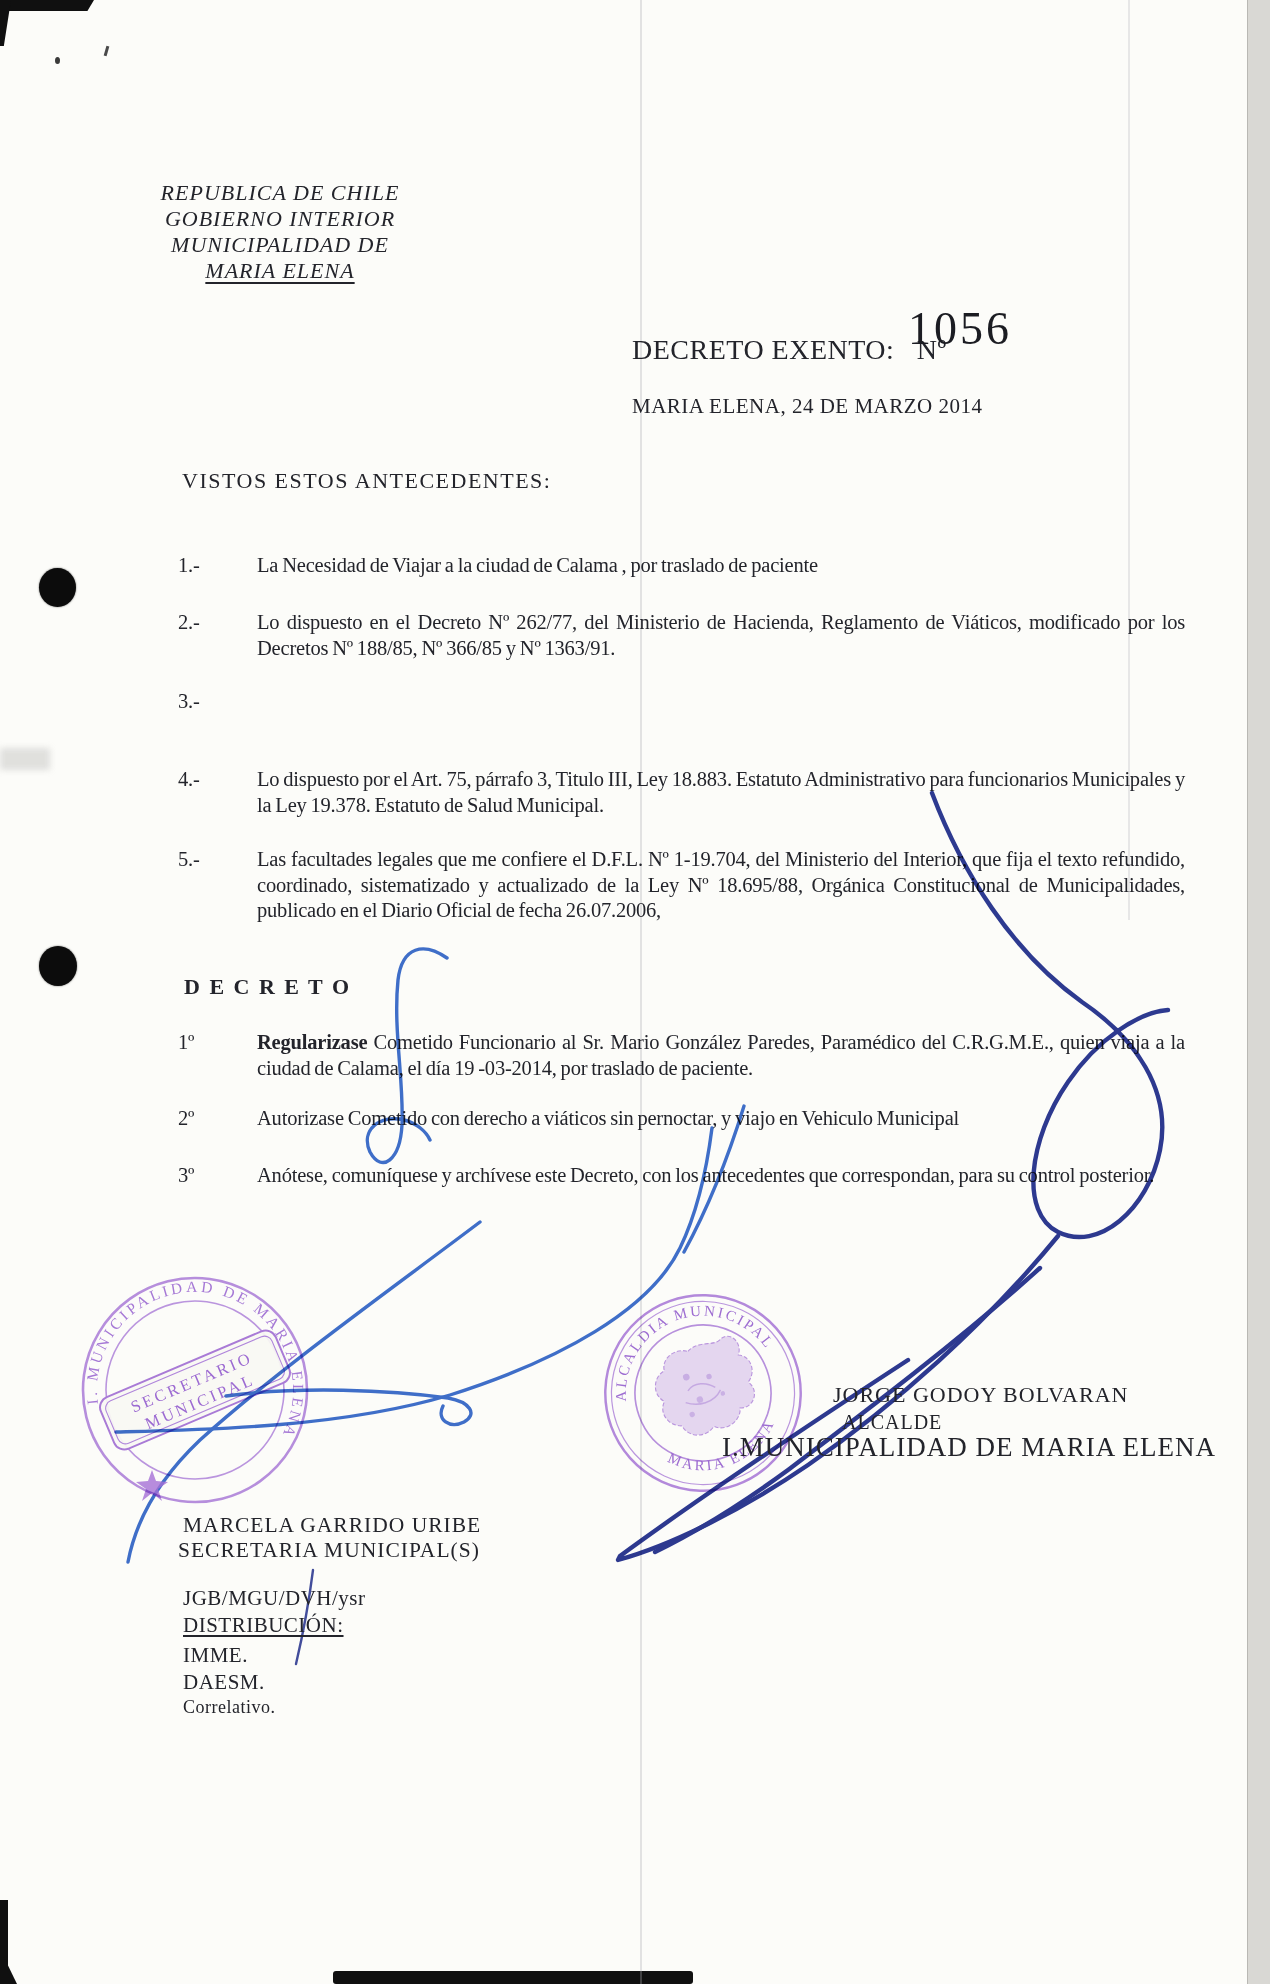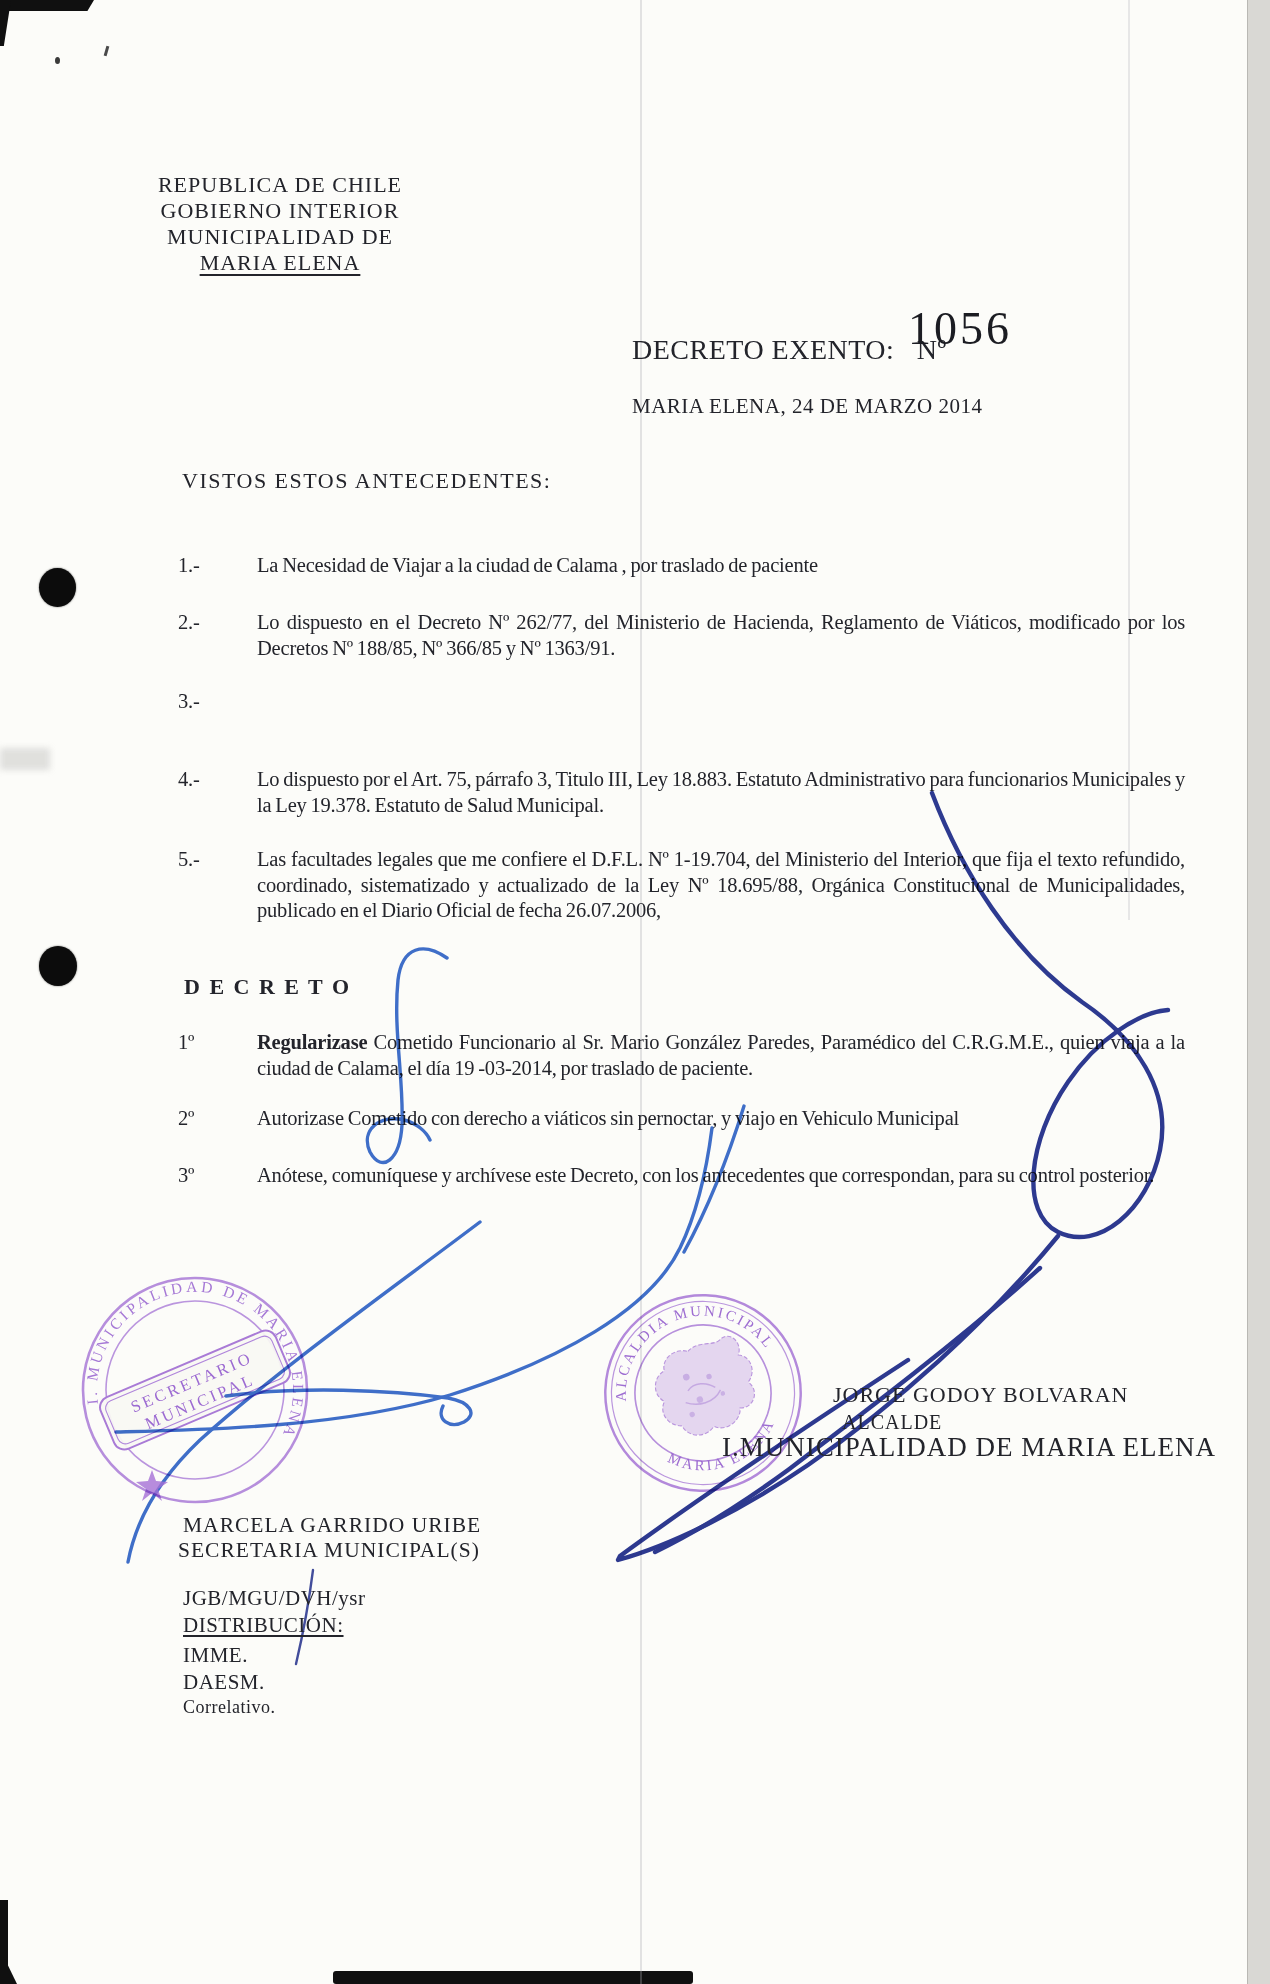--- a/index.html
+++ b/index.html
@@ -6,21 +6,21 @@
   .page{
     position:relative;width:1270px;height:1984px;overflow:hidden;
     background:#fcfcf9;
     font-family:"Liberation Serif", serif;
     color:#23242b;
   }
   .abs{position:absolute;line-height:1;}
   
   .caps{font-size:22px;letter-spacing:1.5px;white-space:nowrap;}
   .body20{font-size:20.5px;line-height:25.5px;letter-spacing:-0.2px;word-spacing:-1px;}
-  .hdr{left:130px;top:172px;width:300px;text-align:center;line-height:26px;font-size:22px;letter-spacing:1px;}
+  .hdr{left:130px;top:180px;width:300px;text-align:center;line-height:26px;font-size:22px;letter-spacing:1px;font-style:italic;}
   .hdr .u{text-decoration:underline;text-underline-offset:4px;}
   .decree-label{left:632px;top:336px;font-size:28px;letter-spacing:0.5px;white-space:pre;}
   .decree-number{left:908px;top:306px;font-size:46px;letter-spacing:3px;color:#1b1c22;}
   .date-line{left:632px;top:396px;font-size:21px;letter-spacing:0.5px;}
   .vistos{left:182px;top:470px;}
   .decreto-h{left:184px;top:976px;font-weight:bold;font-size:22px;letter-spacing:2px;}
   .item{position:absolute;left:0;width:1270px;}
   .item .num{position:absolute;left:178px;top:0;font-size:20.5px;}
   .item .txt{margin-left:257px;width:928px;text-align:justify;}
   .sig-name{font-size:22px;letter-spacing:1px;white-space:nowrap;margin-top:32px;}

